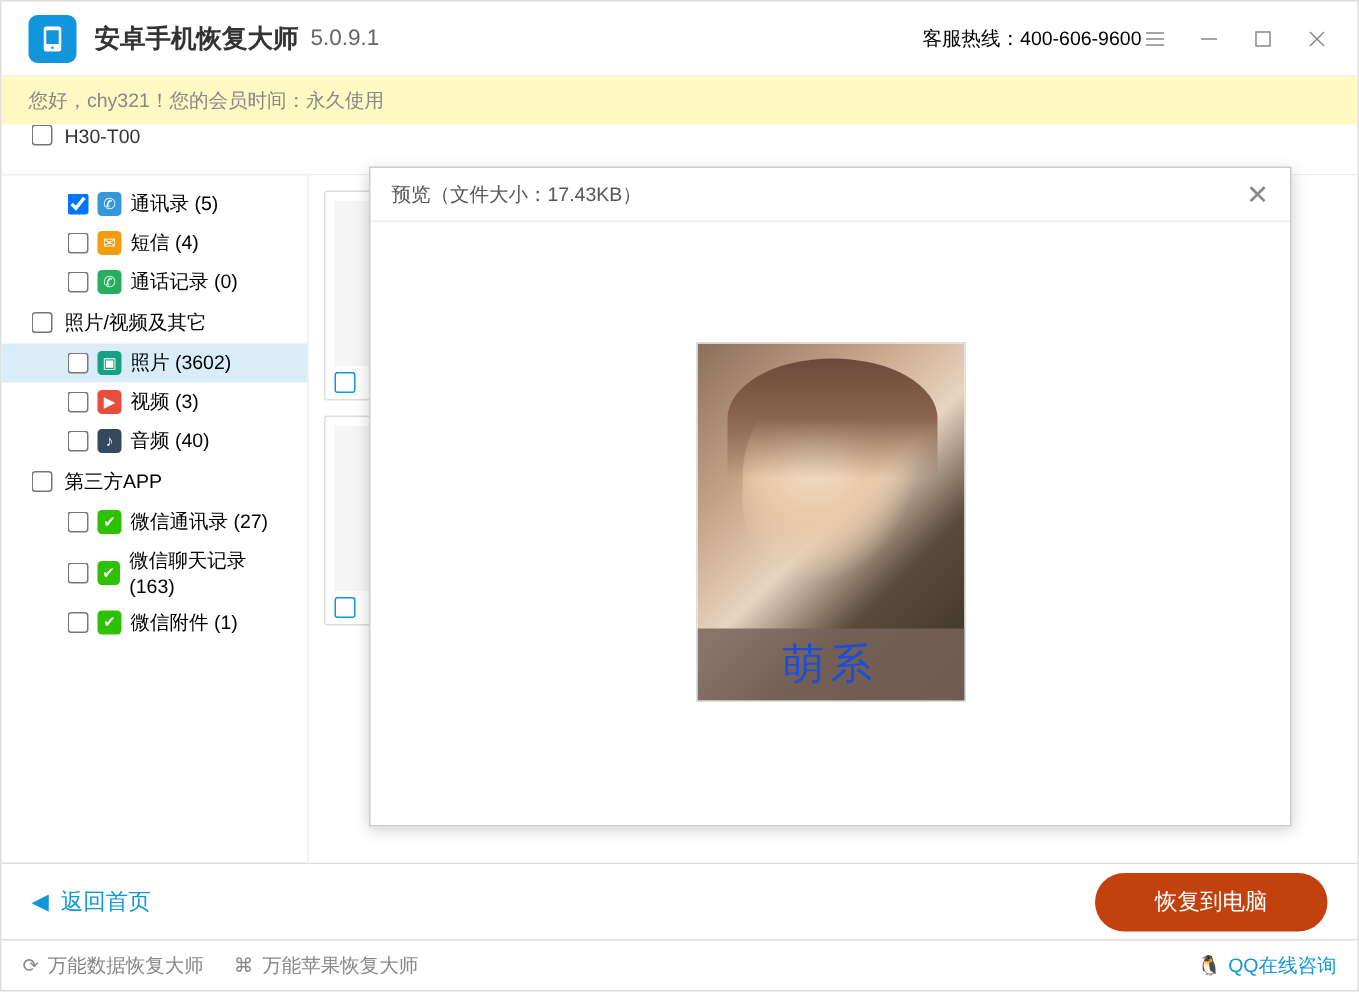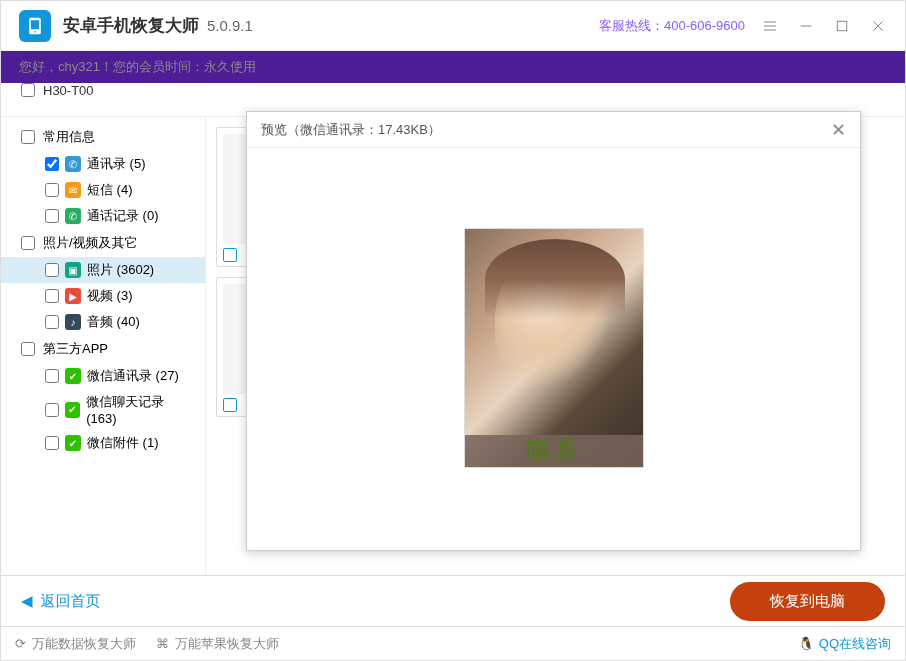--- a/index.html
+++ b/index.html
@@ -5,27 +5,27 @@
 * { margin: 0; padding: 0; box-sizing: border-box; font-family: "Microsoft YaHei", sans-serif; }
 body { background: #fff; width: 906px; height: 661px; overflow: hidden; border: 1px solid #ddd; position: relative; }
 
 
 .titlebar { height: 50px; display: flex; align-items: center; padding: 12px 18px; border-bottom: 1px solid #eee; }
 .app-icon { width: 32px; height: 32px; background: #1296db; border-radius: 6px; display: flex; align-items: center; justify-content: center; margin-right: 12px; }
 .app-icon svg { width: 20px; height: 20px; fill: #fff; }
 .app-title { font-size: 17px; font-weight: bold; color: #333; }
 .app-version { font-size: 15px; color: #666; margin-left: 8px; }
 .titlebar-spacer { flex: 1; }
-.hotline { font-size: 13px; color: #8b5cf6; margin-right: 16px; }
+.hotline { font-size: 13px; color: #000000; }
 .win-btns { display: flex; gap: 18px; align-items: center; }
 .win-btn { width: 18px; height: 18px; cursor: pointer; display: flex; align-items: center; justify-content: center; color: #888; }
 .win-btn svg { width: 16px; height: 16px; stroke: #888; fill: none; stroke-width: 1.5; }
 
 
-.welcomebar { height: 32px; background: #4c1d95; display: flex; align-items: center; padding: 0 18px; font-size: 13px; color: #888; }
+.welcomebar { height: 32px; background: #fef9c3; display: flex; align-items: center; padding: 0 18px; font-size: 13px; color: #888; }
 
 
 .devicerow { height: 34px; display: flex; align-items: flex-start; padding: 0 20px; border-bottom: 1px solid #eee; font-size: 13px; color: #333; }
 .devicerow input { margin-right: 8px; }
 
 
 .main { display: flex; height: 459px; border-bottom: 1px solid #ddd; }
 .sidebar { width: 205px; border-right: 1px solid #eee; overflow-y: auto; padding-top: 6px; }
 .tree-cat { padding: 5px 10px 5px 20px; font-size: 13px; display: flex; align-items: center; }
 .tree-cat input { margin-right: 8px; }
@@ -63,21 +63,21 @@
 
 .modal { position: absolute; left: 245px; top: 110px; width: 615px; height: 440px; background: #fff; border: 1px solid #ccc; box-shadow: 0 2px 10px rgba(0,0,0,0.2); z-index: 10; }
 .modal-header { height: 36px; border-bottom: 1px solid #eee; display: flex; align-items: center; padding: 0 14px; font-size: 13px; color: #555; }
 .modal-header .sp { flex: 1; }
 .modal-close { cursor: pointer; color: #888; font-size: 18px; }
 .modal-body { height: 400px; display: flex; align-items: center; justify-content: center; }
 .preview-card { width: 180px; height: 240px; border: 1px solid #ddd; position: relative; overflow: hidden; }
 .preview-img { width: 100%; height: 100%; background: linear-gradient(135deg, #8b6f5c 0%, #c9a68a 30%, #e8d4c0 50%, #5a4a3a 70%, #3a2f26 100%); position: relative; }
 .preview-img::before { content: ""; position: absolute; top: 20px; left: 30px; width: 120px; height: 140px; background: radial-gradient(ellipse at 40% 30%, #f5e6d3 0%, #e8c9a8 40%, transparent 70%); border-radius: 50% 50% 40% 40%; }
 .preview-img::after { content: ""; position: absolute; top: 10px; left: 20px; width: 140px; height: 80px; background: linear-gradient(180deg, #6b4a3a 0%, #8b6650 50%, transparent 100%); border-radius: 50% 50% 0 0; }
-.preview-label { position: absolute; bottom: 0; left: 0; right: 0; height: 32px; background: rgba(120,100,90,0.85); color: #4d7c0f; font-size: 24px; display: flex; align-items: center; justify-content: center; letter-spacing: 4px; }
+.preview-label { position: absolute; bottom: 0; left: 0; right: 0; height: 48px; background: rgba(120,100,90,0.85); color: #1d4ed8; font-size: 28px; display: flex; align-items: center; justify-content: center; letter-spacing: 4px; }
 
 input[type=checkbox] { width: 14px; height: 14px; cursor: pointer; }
 </style>
 </head>
 <body>
 
 <div class="titlebar">
   <div class="app-icon">
     <svg viewBox="0 0 24 24">
         <path d="M17 2H7a2 2 0 00-2 2v16a2 2 0 002 2h10a2 2 0 002-2V4a2 2 0 00-2-2zm-5 18a1 1 0 110-2 1 1 0 010 2zm5-4H7V5h10v11z"></path>
@@ -115,24 +115,20 @@
   <span>您好，chy321！您的会员时间：永久使用</span>
 </div>
 
 <div class="devicerow">
   <input type="checkbox" style="">
   <span>H30-T00</span>
 </div>
 
 <div class="main">
   <div class="sidebar">
-    <div class="tree-cat">
-      <input type="checkbox" style="">
-      <span>常用信息</span>
-    </div>
     <div class="tree-item">
       <input type="checkbox" checked="" style="">
       <span class="tree-icon ic-blue">✆</span>
       <span>通讯录 (5)</span>
     </div>
     <div class="tree-item">
       <input type="checkbox" style="">
       <span class="tree-icon ic-orange">✉</span>
       <span>短信 (4)</span>
     </div>
@@ -245,21 +241,21 @@
   </div>
   <div class="footer-spacer"></div>
   <div class="qq-link">
     <span>🐧</span>
     <span>QQ在线咨询</span>
   </div>
 </div>
 
 <div class="modal">
   <div class="modal-header">
-    <span>预览（微信通讯录：17.43KB）</span>
+    <span>预览（文件大小：17.43KB）</span>
     <span class="sp"></span>
     <span class="modal-close">✕</span>
   </div>
   <div class="modal-body">
     <div class="preview-card">
       <div class="preview-img"></div>
       <div class="preview-label">萌系</div>
     </div>
   </div>
 </div>

